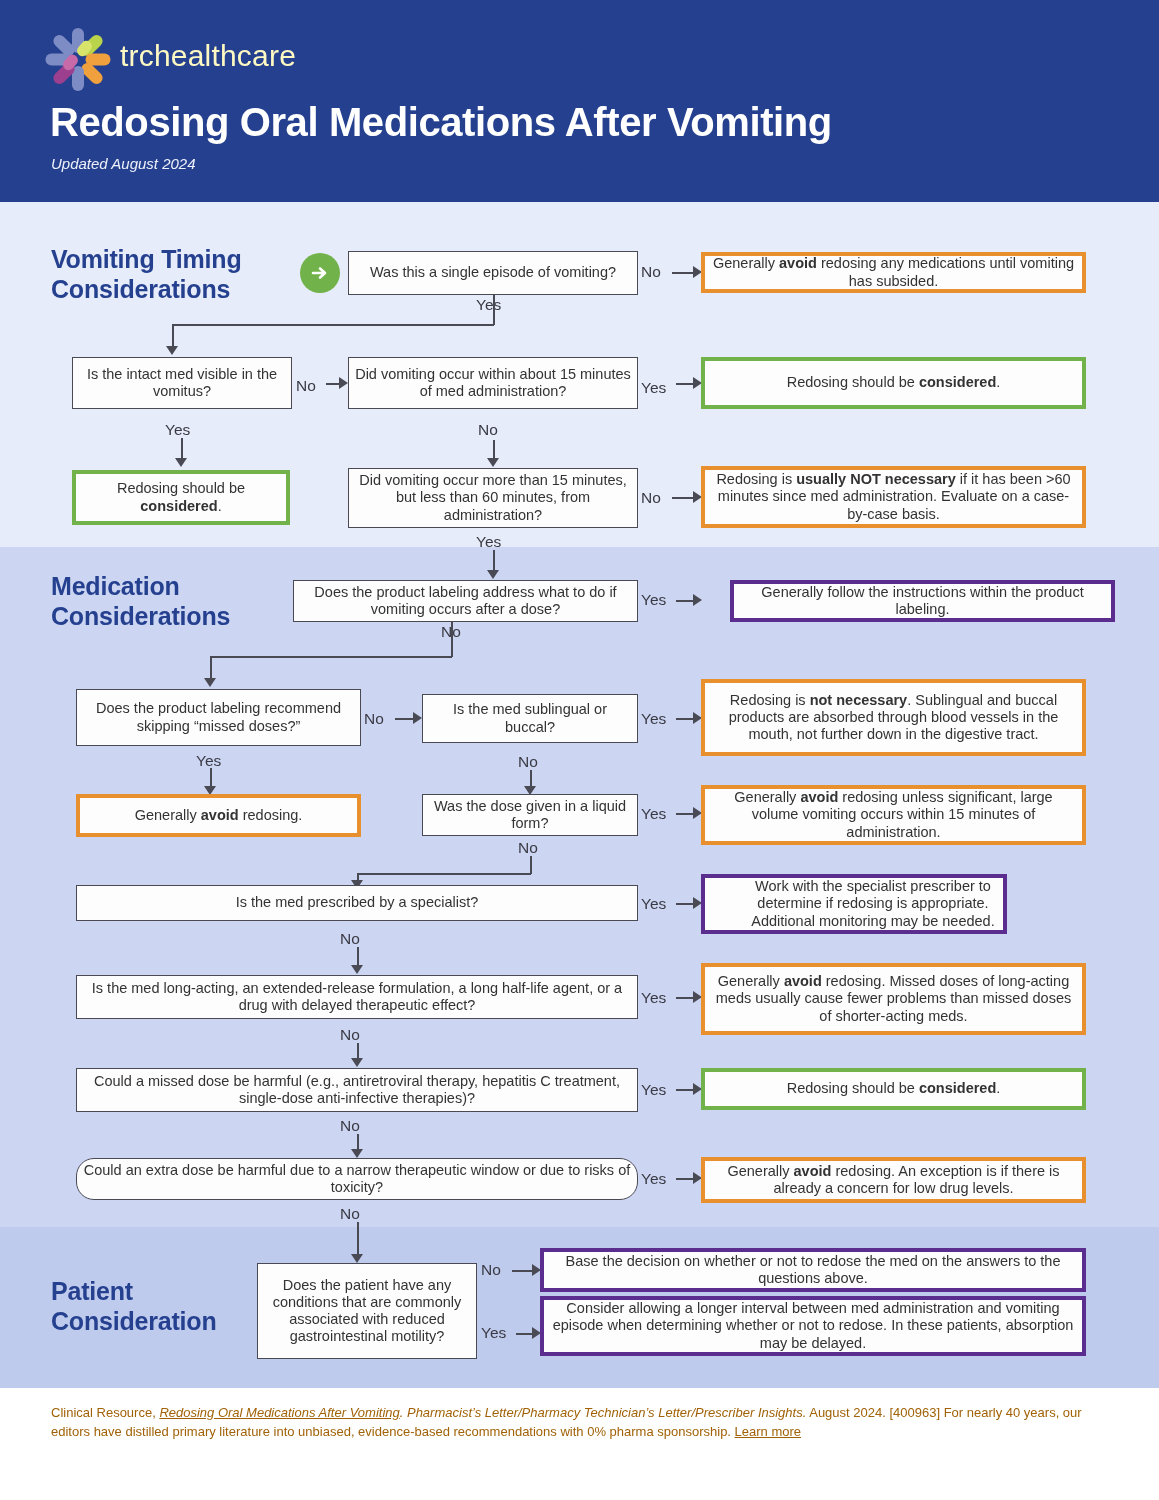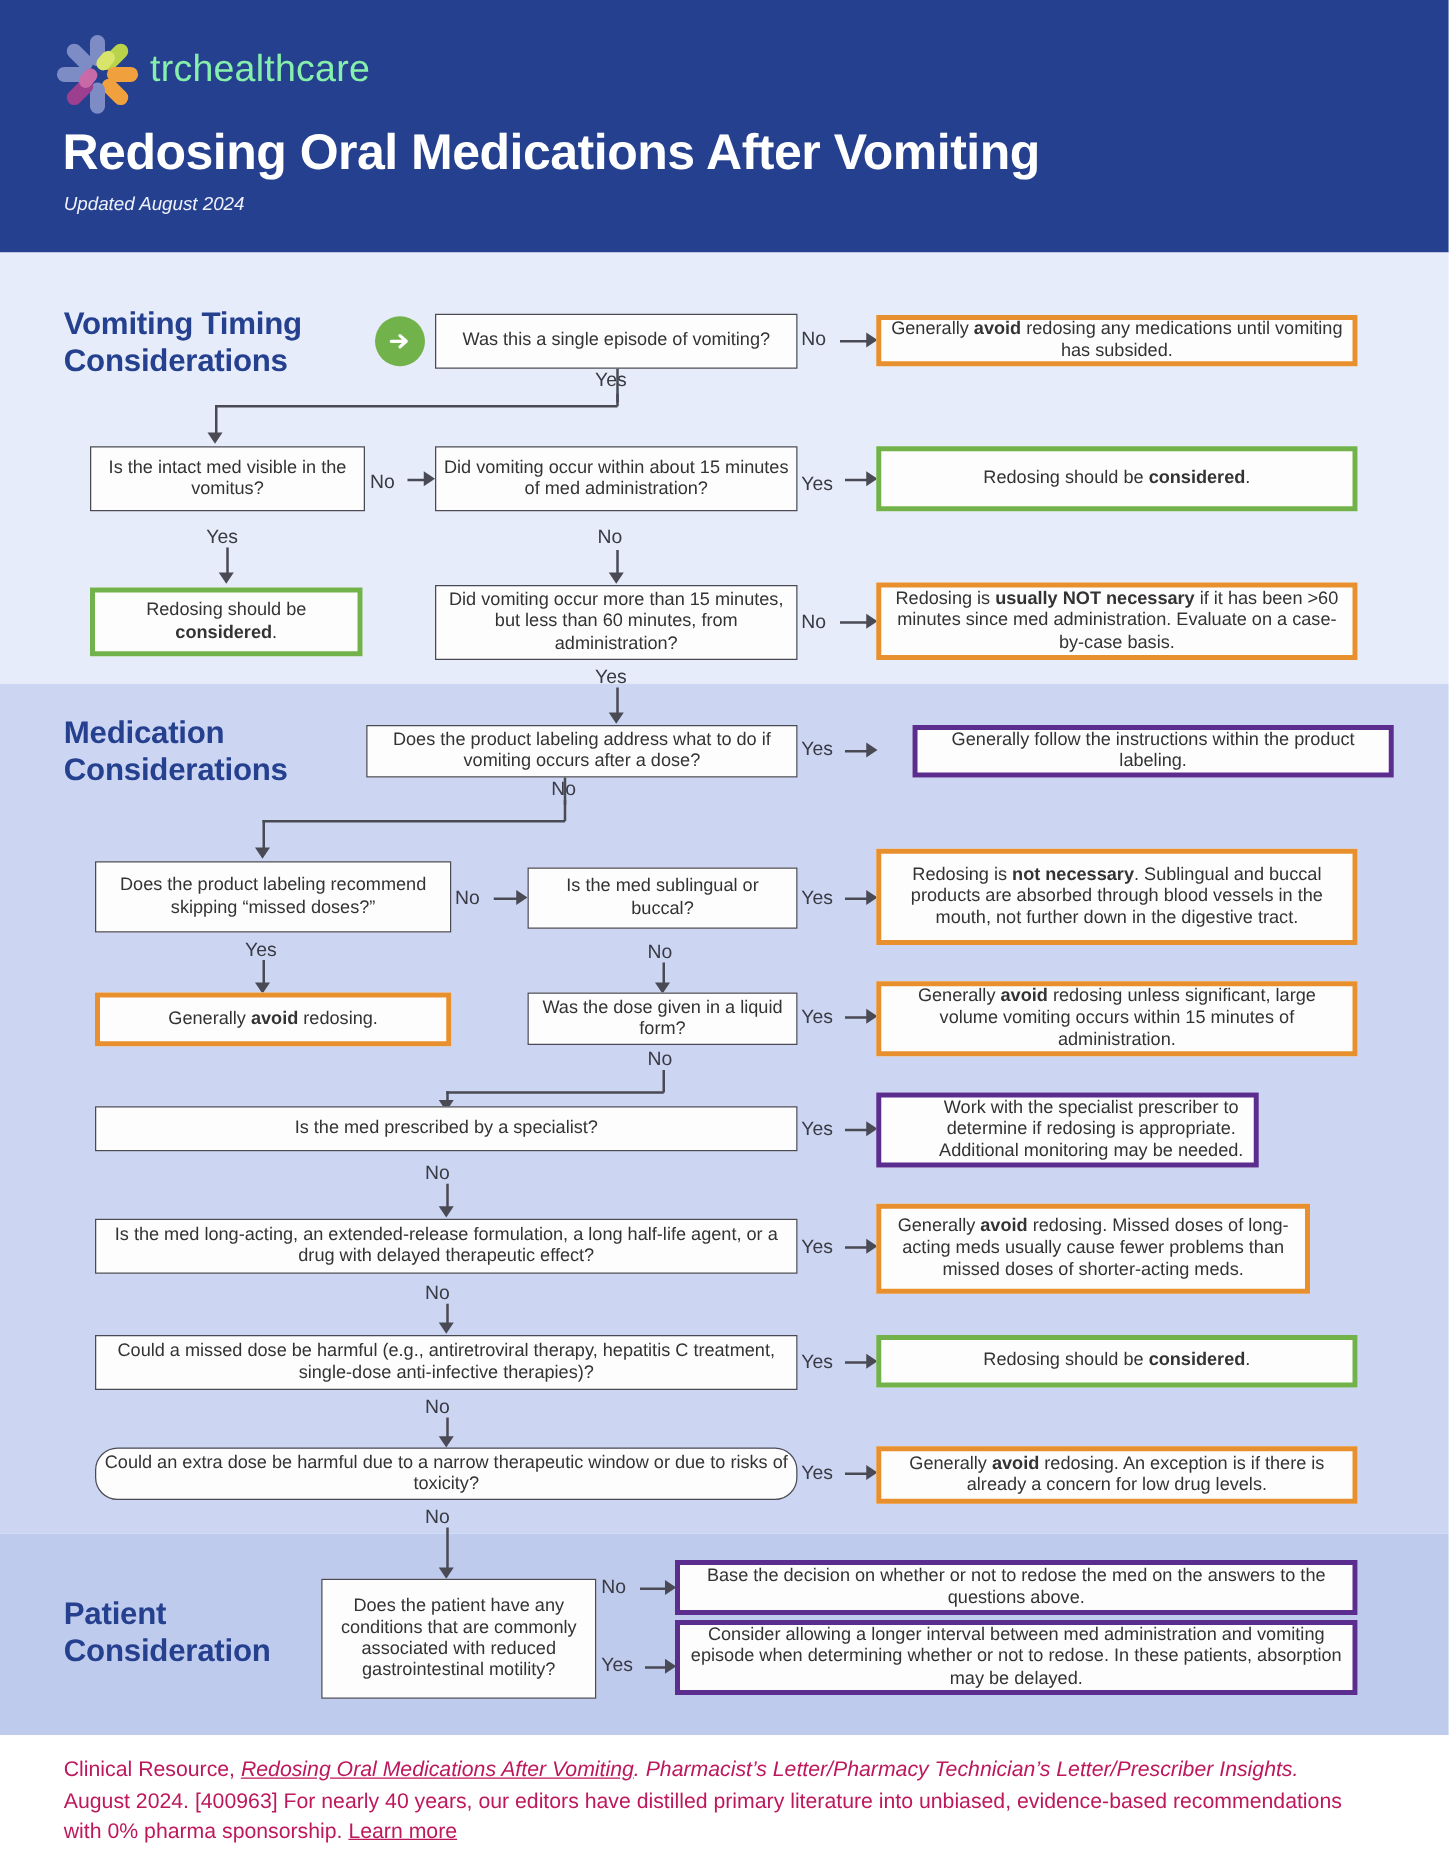--- a/index.html
+++ b/index.html
@@ -14,21 +14,21 @@
 
   
   .header {
     position: absolute; left: 0; top: 0; width: 1159px; height: 202px;
     background: #25408f;
   }
   .logo-wrap { position: absolute; left: 50px; top: 28px; display: flex; align-items: center; }
   .logo-mark { position: relative; width: 56px; height: 56px; }
   .petal { position: absolute; width: 12px; height: 25px; border-radius: 6px; }
   .brand-text {
-    margin-left: 14px; color: #86efac; font-size: 30px; font-weight: 400;
+    margin-left: 14px; color: #fef9c3; font-size: 30px; font-weight: 400;
     letter-spacing: 0.2px; line-height: 1;
   }
   .doc-title {
     position: absolute; left: 50px; top: 100px; color: #ffffff;
     font-size: 40px; font-weight: bold; letter-spacing: -0.4px; line-height: 1.1;
   }
   .doc-updated {
     position: absolute; left: 51px; top: 155px; color: #eef1fa;
     font-size: 15px; font-style: italic; font-weight: 500;
   }
@@ -73,21 +73,21 @@
 
   
   .start-icon {
     position: absolute; width: 40px; height: 40px; border-radius: 50%;
     background: #72b24a; display: flex; align-items: center; justify-content: center;
   }
 
   
   .footer {
     position: absolute; left: 51px; top: 1404px; width: 1035px;
-    color: #be185d; font-size: 17px; line-height: 1.45;
+    color: #a16207; font-size: 13px; line-height: 1.45;
   }
   .footer i { font-style: italic; }
   .footer u { text-decoration: underline; }
   b { font-weight: bold; }
 </style>
 </head>
 <body>
 
 <div id="page">
 
@@ -250,21 +250,21 @@
       <span>Work with the specialist prescriber to determine if redosing is appropriate. Additional monitoring may be needed.</span>
     </div>
   <div class="lbl" style="left:340px; top:931px;">No</div>
   <div class="ln lnv" style="left:357px; top:947px; height:20px;"></div>
   <div class="arrow-d" style="left:351px; top:965px;"></div>
 
   <div class="box q" style="left:76px; top:975px; width:562px; height:44px;">Is the med long-acting, an extended-release formulation, a long half-life agent, or a drug with delayed therapeutic effect?</div>
   <div class="lbl" style="left:641px; top:990px;">Yes</div>
   <div class="ln lnh" style="left:676px; top:997px; width:19px;"></div>
   <div class="arrow-r" style="left:693px; top:991px;"></div>
-  <div class="box out-orange" style="left:701px; top:963px; width:347px; height:72px;">
+  <div class="box out-orange" style="left:701px; top:963px; width:385px; height:72px;">
       <span>Generally <b>avoid</b> redosing. Missed doses of long-acting meds usually cause fewer problems than missed doses of shorter-acting meds.</span>
     </div>
   <div class="lbl" style="left:340px; top:1027px;">No</div>
   <div class="ln lnv" style="left:357px; top:1043px; height:17px;"></div>
   <div class="arrow-d" style="left:351px; top:1058px;"></div>
 
   <div class="box q" style="left:76px; top:1068px; width:562px; height:44px;">Could a missed dose be harmful (e.g., antiretroviral therapy, hepatitis C treatment, single-dose anti-infective therapies)?</div>
   <div class="lbl" style="left:641px; top:1082px;">Yes</div>
   <div class="ln lnh" style="left:676px; top:1089px; width:19px;"></div>
   <div class="arrow-r" style="left:693px; top:1083px;"></div>

